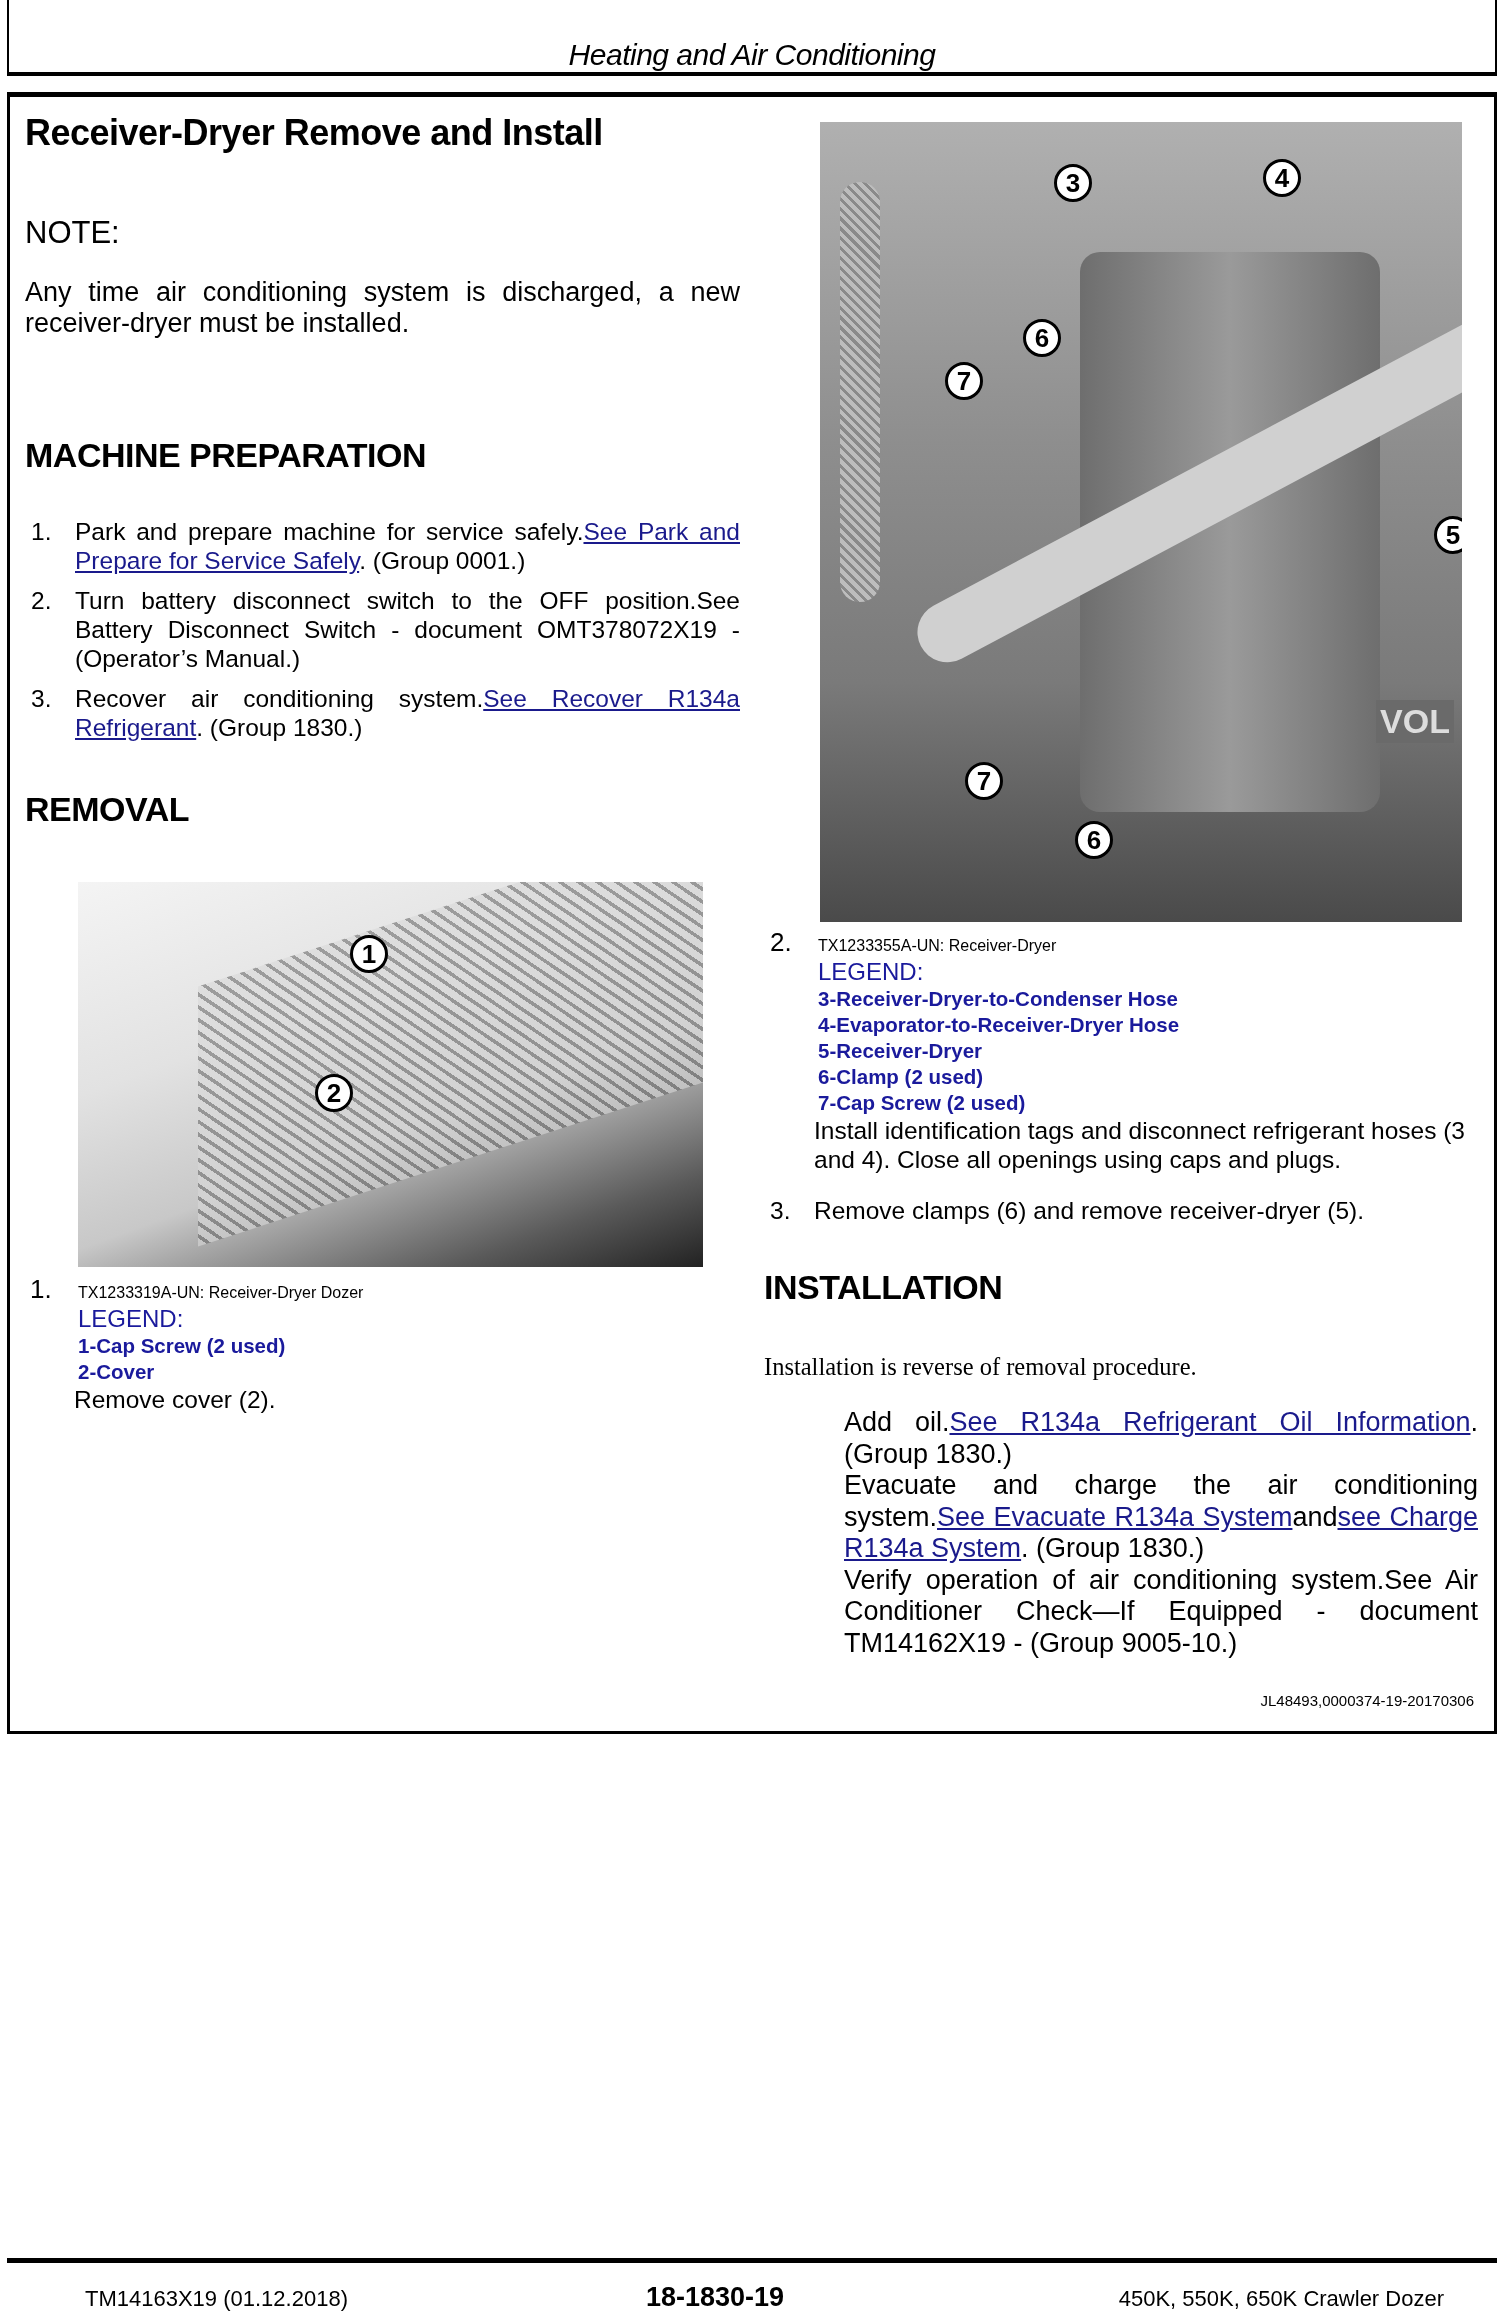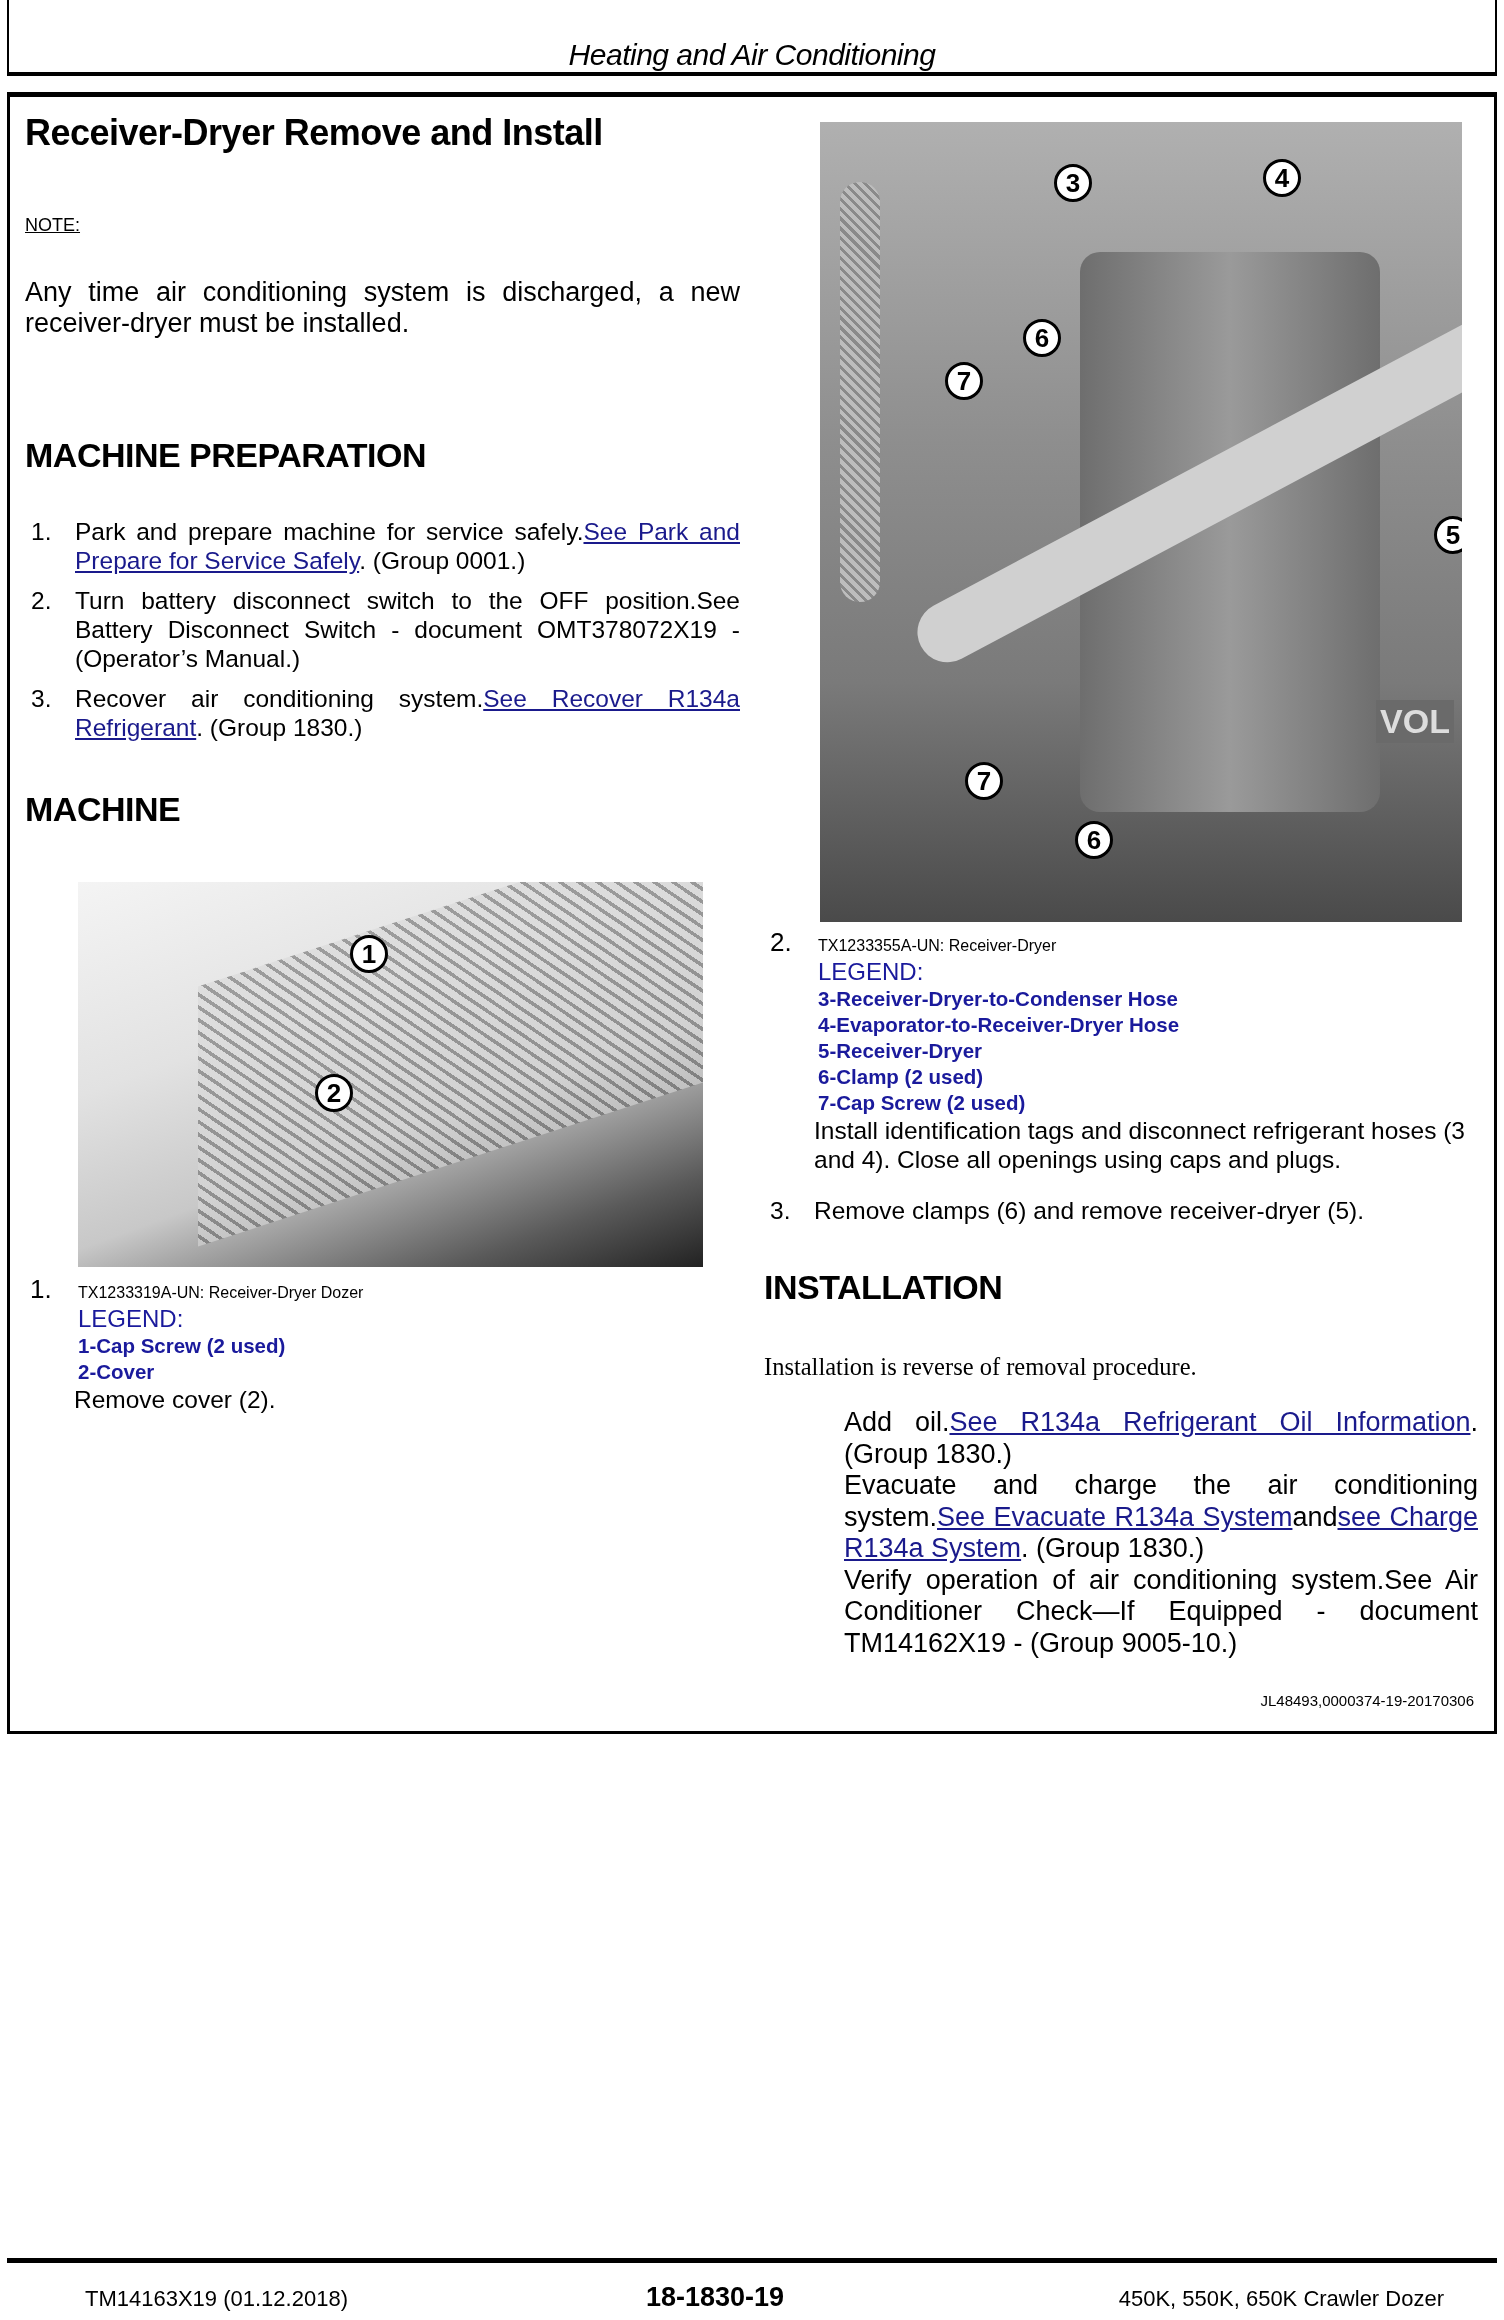--- a/index.html
+++ b/index.html
@@ -2,21 +2,21 @@
 <html><head>
 <meta charset="utf-8">
 <style>
   html, body { margin:0; padding:0; background:#fff; }
   body { width:1504px; height:2320px; position:relative; font-family:"Liberation Sans", sans-serif; color:#000; overflow:hidden; }
   .abs { position:absolute; }
   .header-box { left:7px; top:0; width:1490px; height:76px; border-left:2px solid #000; border-right:2px solid #000; border-bottom:4px solid #000; box-sizing:border-box; }
   .header-title { left:0; width:1504px; top:38px; text-align:center; font-style:italic; font-size:30px; letter-spacing:-0.5px; }
   .main-box { left:7px; top:92px; width:1490px; height:1642px; border:3px solid #000; border-top:5px solid #000; box-sizing:border-box; }
   .page-title { left:25px; top:112px; font-size:36px; font-weight:bold; letter-spacing:-0.5px; }
-  .note-label { left:25px; top:215px; font-size:18px;text-decoration:underline; }
+  .note-label { left:25px; top:215px; font-size:31px; }
   .note-text { left:25px; top:277px; width:715px; font-size:27px; line-height:31px; text-align:justify; }
   .section-h { font-size:34px; font-weight:bold; letter-spacing:-0.5px; }
   .steps { left:25px; width:715px; font-size:24.5px; line-height:29px; }
   .step { display:flex; margin-bottom:11px; }
   .step .num { width:50px; flex:none; text-align:left; padding-left:6px; box-sizing:border-box; }
   .step .txt { flex:1; text-align:justify; }
   a.link { color:#1a1a8c; text-decoration:underline; }
   .photo { background:#9a9a9a; overflow:hidden; }
   .callout { position:absolute; width:38px; height:38px; border-radius:50%; background:#fff; border:3px solid #000; font-weight:bold; font-size:26px; display:flex; align-items:center; justify-content:center; box-sizing:border-box; }
   .caption-num { font-size:26px; }
@@ -52,21 +52,21 @@
   <div class="step">
     <span class="num">2.</span>
     <span class="txt">Turn battery disconnect switch to the OFF position.See Battery Disconnect Switch - document OMT378072X19 - (Operator’s Manual.)</span>
   </div>
   <div class="step">
     <span class="num">3.</span>
     <span class="txt"><span>Recover air conditioning system.</span><a class="link" href="#">See Recover R134a Refrigerant</a><span>. (Group 1830.)</span></span>
   </div>
 </div>
 
-<div class="abs section-h" style="left:25px; top:790px;">MACHINE</div>
+<div class="abs section-h" style="left:25px; top:790px;">REMOVAL</div>
 
 <div class="abs photo" style="left:78px; top:882px; width:625px; height:385px; background:linear-gradient(160deg,#f4f4f4 0%,#e2e2e2 35%,#c8c8c8 60%,#5a5a5a 85%,#222 100%);">
   <div style="position:absolute; left:120px; top:20px; width:520px; height:260px; transform:skewY(-18deg); background:repeating-linear-gradient(45deg,#d8d8d8 0 6px,#6a6a6a 6px 9px); opacity:0.6;"></div>
   <div class="callout" style="left:272px; top:53px;">1</div>
   <div class="callout" style="left:237px; top:192px;">2</div>
 </div>
 
 <div class="abs" style="left:30px; top:1274px; width:700px;">
   <div style="display:flex; align-items:baseline;">
     <span class="caption-num" style="width:48px;">1.</span>

